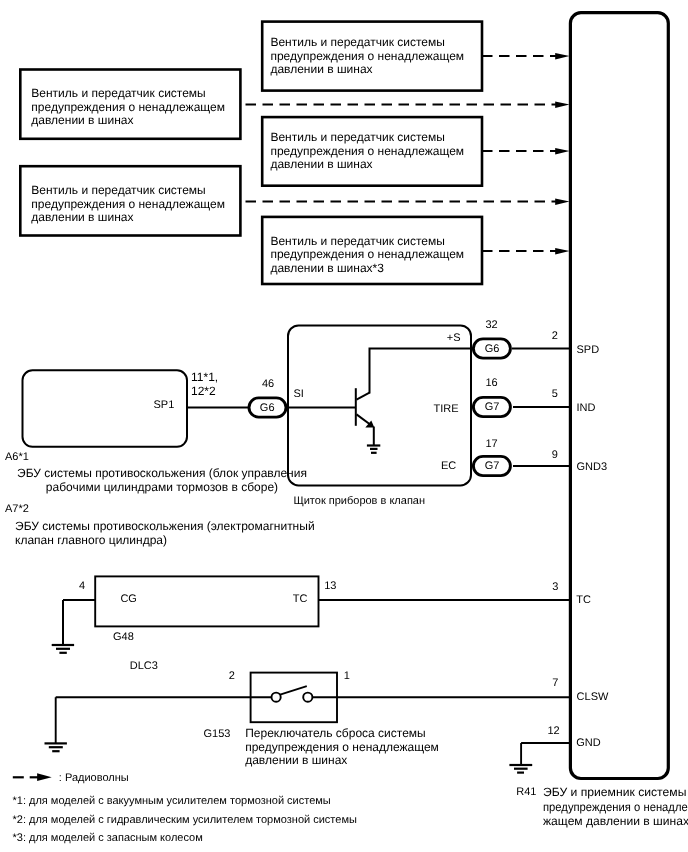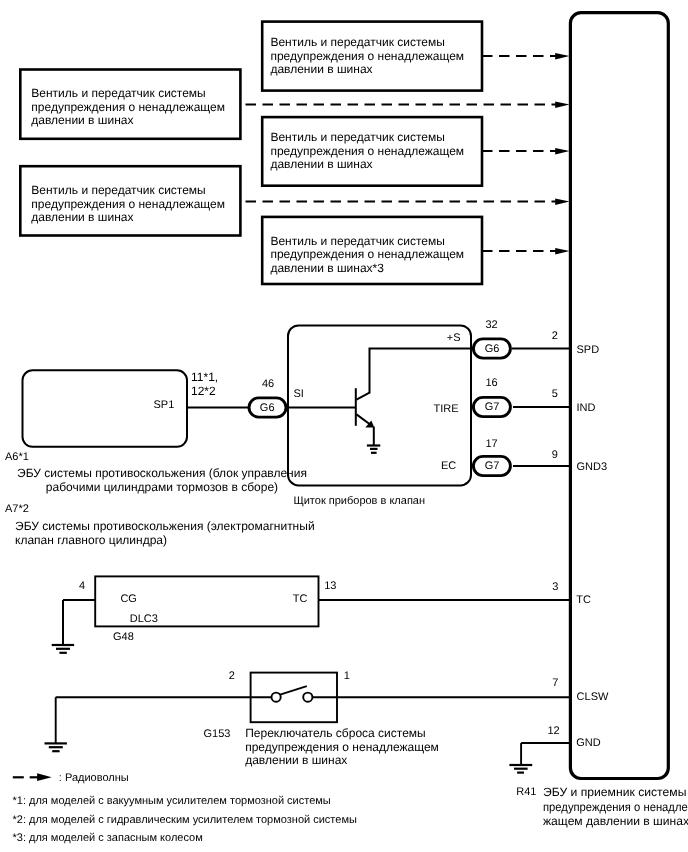--- a/index.html
+++ b/index.html
@@ -213,21 +213,21 @@
     <div style="line-height:14.5px;height:14.5px;"><span class="sq" style="transform:scaleX(1.013);">ЭБУ и приемник системы</span></div>
     <div style="line-height:14.5px;height:14.5px;"><span class="sq" style="transform:scaleX(0.937);">предупреждения о ненадле-</span></div>
     <div style="line-height:14.5px;height:14.5px;"><span class="sq" style="transform:scaleX(1.008);">жащем давлении в шинах</span></div>
   </div>
 
   <div class="tx c" style="left:82.1px;top:578.6px;">4</div>
   <div class="tx" style="left:100.4px;top:592px;margin-left:20px;">CG</div>
   <div class="tx r" style="left:307.5px;top:592px;">TC</div>
   <div class="tx c" style="left:330.3px;top:578.6px;">13</div>
   <div class="tx" style="left:113px;top:629.5px;text-align:center;">G48</div>
-  <div class="tx" style="left:129.8px;top:612px;">DLC3</div>
+  <div class="tx" style="left:129.8px;top:659px;">DLC3</div>
 
   <div class="tx c" style="left:231.9px;top:668.9px;">2</div>
   <div class="tx c" style="left:346.9px;top:669px;">1</div>
   <div class="tx" style="left:203.5px;top:727.2px;">G153</div>
   <div class="blk" style="left:245.2px;top:727.2px;">
     <div>Переключатель сброса системы</div>
     <div>предупреждения о ненадлежащем</div>
     <div>давлении в шинах</div>
   </div>
 

